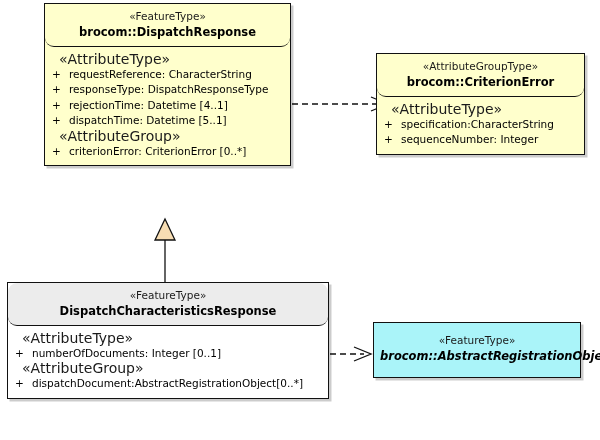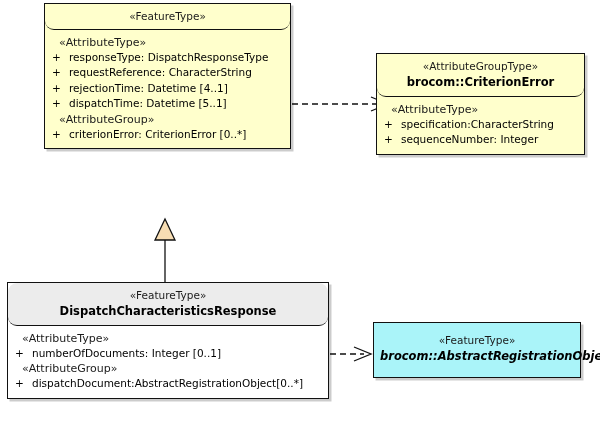--- a/index.html
+++ b/index.html
@@ -63,21 +63,21 @@
     line-height: 15px;
     margin-top: 2px;
     white-space: nowrap;
   }
   .class-name.abstract {
     font-style: italic;
   }
 
   
   .group-label {
-    font-size: 11px;
+    font-size: 14px;
     color: #1a1a1a;
     line-height: 15px;
     padding-left: 10px;
     white-space: nowrap;
   }
   .attr-row {
     display: block;
     font-size: 10.5px;
     color: #000000;
     line-height: 15.4px;
@@ -149,30 +149,31 @@
      AbstractRegistrationObject --&gt;
     <g>
       <line x1="330" y1="354" x2="364" y2="354" stroke="#111111" stroke-width="1.3" stroke-dasharray="6,4"></line>
       <polyline points="354,347 371,354 354,361" fill="none" stroke="#111111" stroke-width="1.3" stroke-linecap="butt" stroke-linejoin="miter"></polyline>
     </g>
   </svg>
 
   <div class="uml-class theme-yellow" id="class-dispatch-response">
     <div class="uml-header">
       <div class="stereotype">«FeatureType»</div>
+      <div class="class-name">brocom::DispatchResponse</div>
     </div>
     <div class="uml-body">
 
       <div class="group-label">«AttributeType»</div>
 
       <div class="attr-row">
+        <span class="attr-vis">+</span><span class="attr-text">requestReference: CharacterString</span>
+      </div>
+      <div class="attr-row">
         <span class="attr-vis">+</span><span class="attr-text">responseType: DispatchResponseType</span>
-      </div>
-      <div class="attr-row">
-        <span class="attr-vis">+</span><span class="attr-text">requestReference: CharacterString</span>
       </div>
       <div class="attr-row">
         <span class="attr-vis">+</span><span class="attr-text">rejectionTime: Datetime [4..1]</span>
       </div>
       <div class="attr-row">
         <span class="attr-vis">+</span><span class="attr-text">dispatchTime: Datetime [5..1]</span>
       </div>
 
       <div class="group-label">«AttributeGroup»</div>
 

